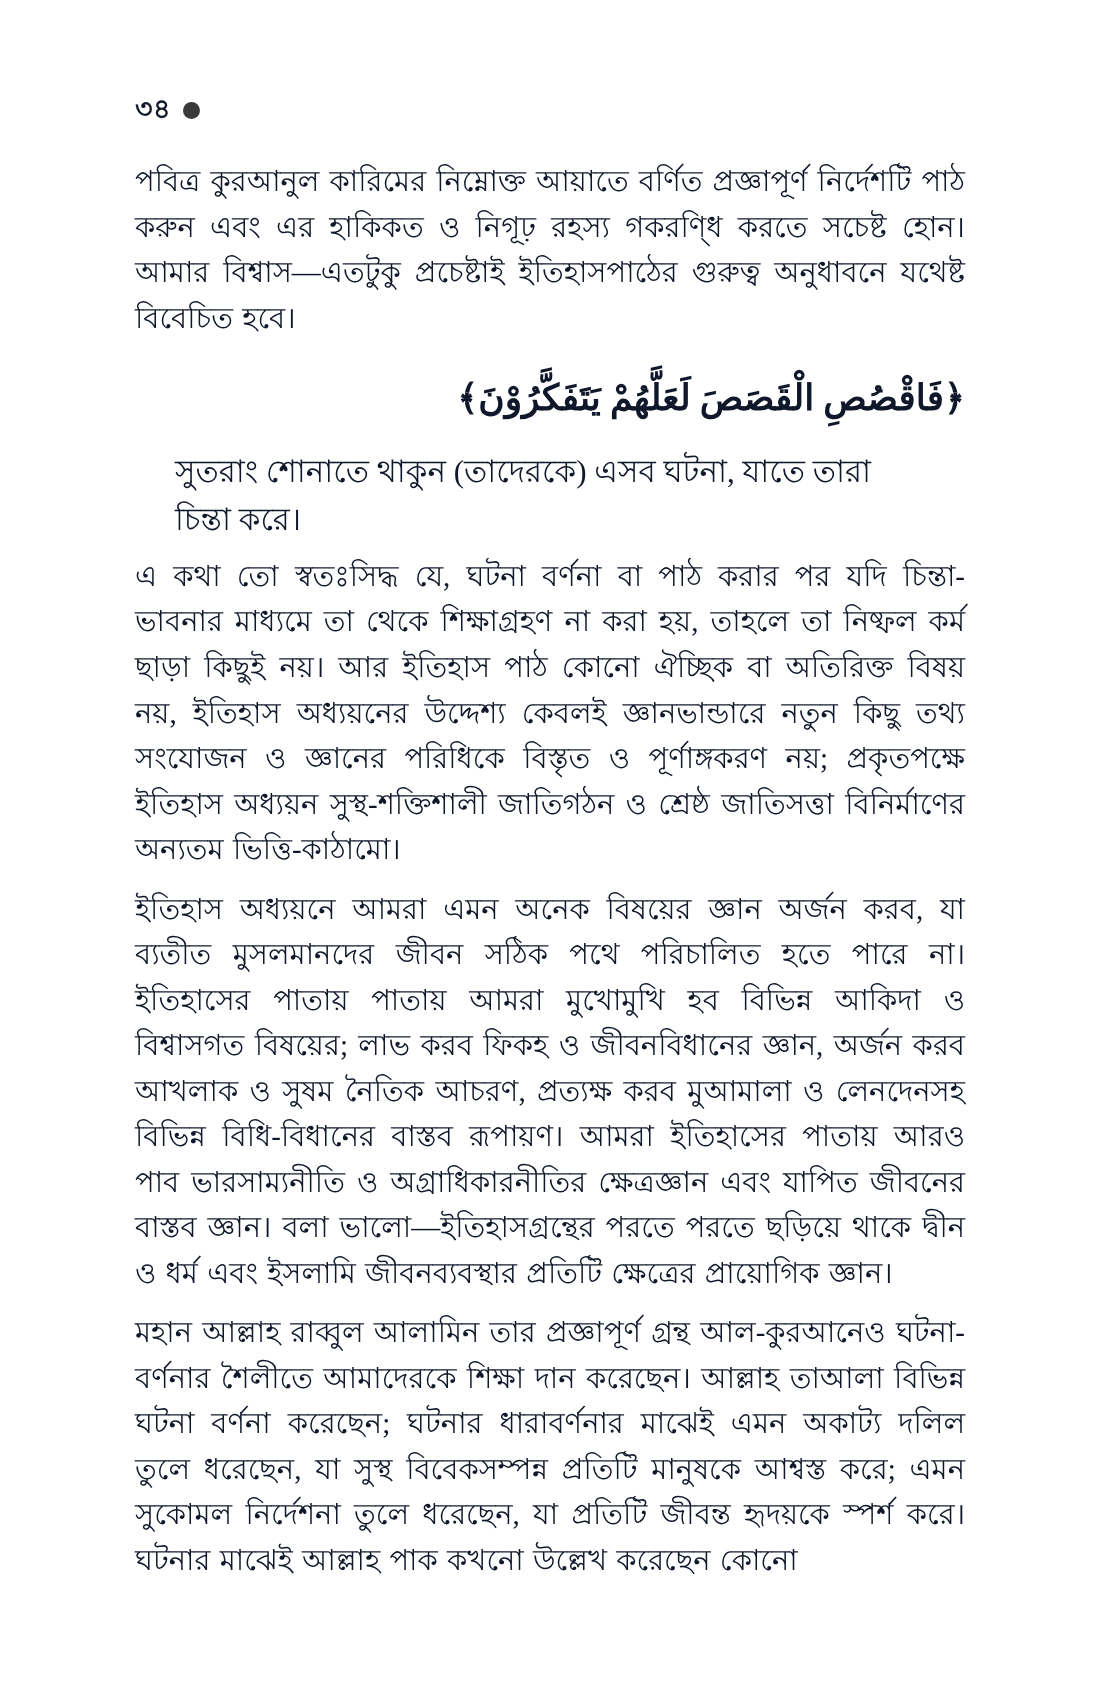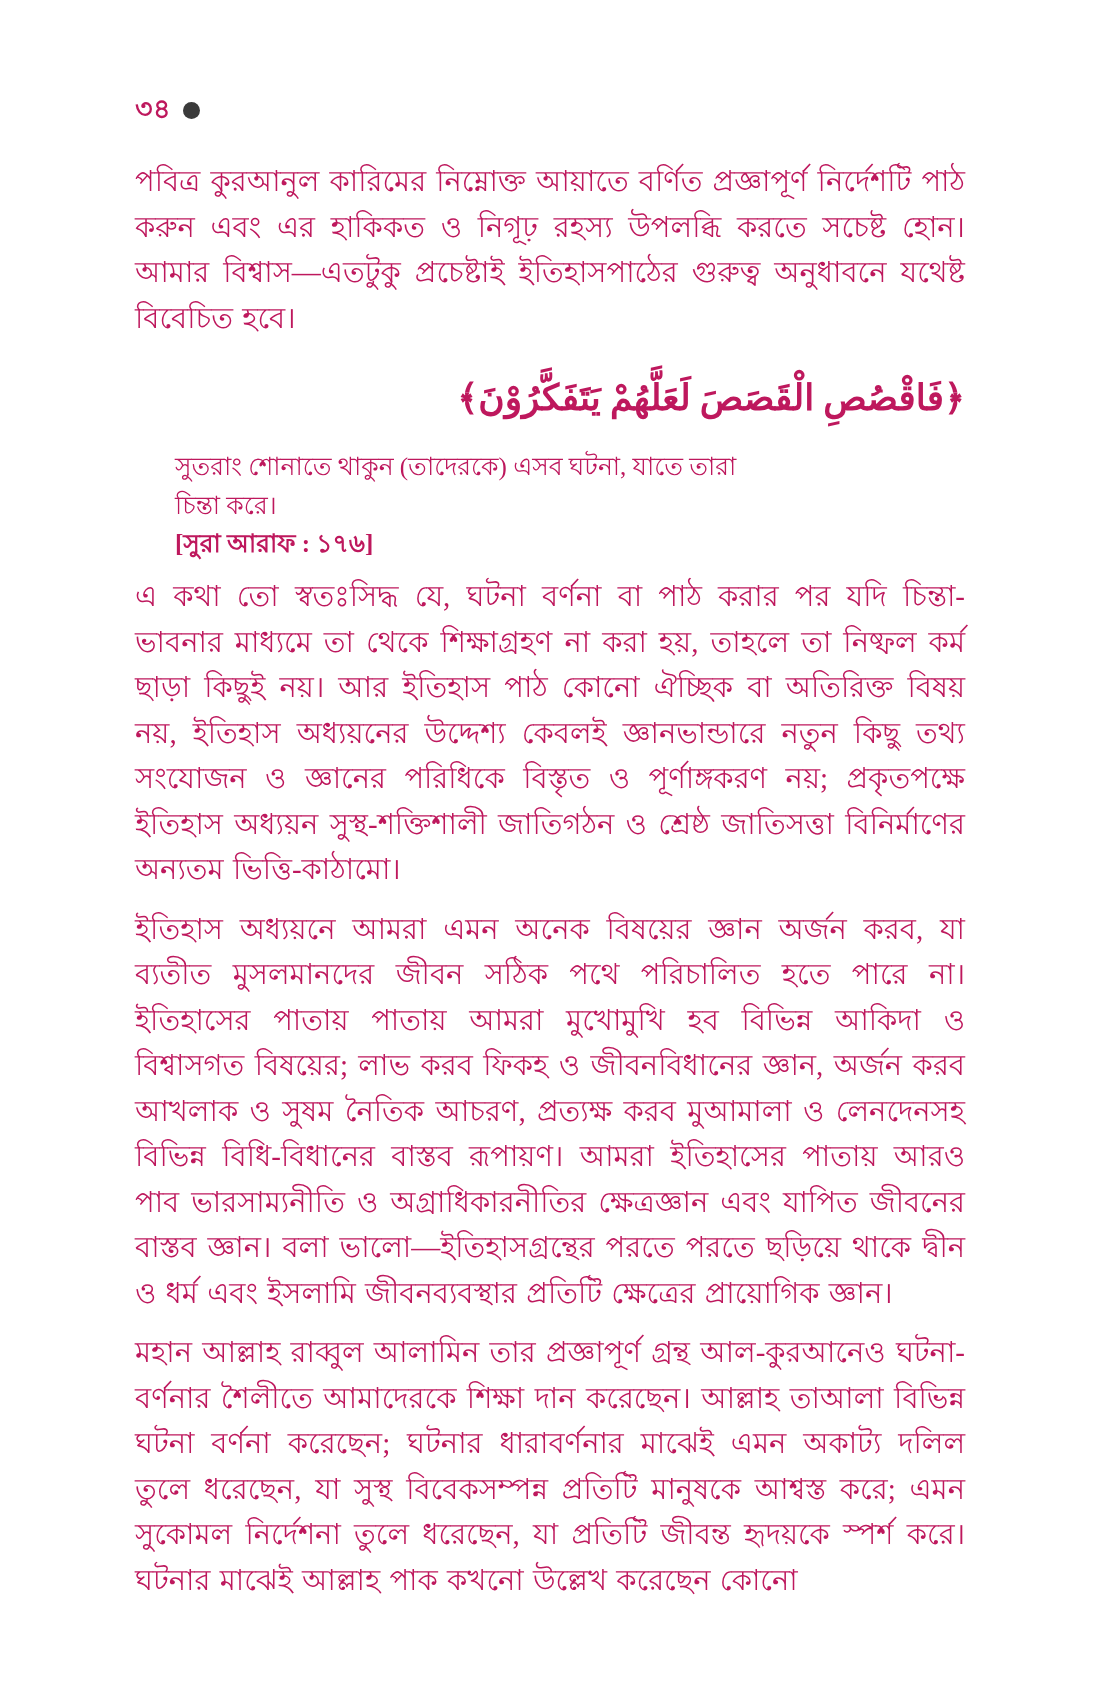--- a/index.html
+++ b/index.html
@@ -5,21 +5,21 @@
   html, body {
     margin: 0;
     padding: 0;
     background: #ffffff;
   }
   .page {
     position: relative;
     width: 1100px;
     height: 1700px;
     background: #ffffff;
-    color: #be185d;
+    color: #0f172a;
     font-family: "Liberation Serif", "DejaVu Serif", serif;
     box-sizing: border-box;
     padding: 88px 135px 60px 135px;
     overflow: hidden;
   }
   .page-header {
     font-size: 27px;
     font-weight: bold;
     display: flex;
     align-items: center;
@@ -46,21 +46,21 @@
   .arabic-verse {
     direction: rtl;
     text-align: right;
     font-size: 36px;
     font-weight: bold;
     margin: 34px 0 26px 0;
     line-height: 1.3;
   }
   .translation-block {
     margin: 15px 0 10px 40px;
-    font-size: 25px;
+    font-size: 31px;
     line-height: 1.55;
   }
   .translation-line2 {
     display: flex;
     justify-content: space-between;
     align-items: baseline;
     flex-direction: column;
   }
   .citation {
     font-weight: bold;
@@ -71,29 +71,28 @@
 </head>
 <body>
 
 <div class="page">
 
   <header class="page-header">
     <span>৩৪</span>
     <span class="bullet"></span>
   </header>
 
-  <p class="body-para">পবিত্র কুরআনুল কারিমের নিম্নোক্ত আয়াতে বর্ণিত প্রজ্ঞাপূর্ণ নির্দেশটি পাঠ করুন এবং এর হাকিকত ও নিগূঢ় রহস্য উপলব্ধি করতে সচেষ্ট হোন। আমার বিশ্বাস—এতটুকু প্রচেষ্টাই ইতিহাসপাঠের গুরুত্ব অনুধাবনে যথেষ্ট বিবেচিত হবে।</p>
+  <p class="body-para">পবিত্র কুরআনুল কারিমের নিম্নোক্ত আয়াতে বর্ণিত প্রজ্ঞাপূর্ণ নির্দেশটি পাঠ করুন এবং এর হাকিকত ও নিগূঢ় রহস্য গকরণ্ধি করতে সচেষ্ট হোন। আমার বিশ্বাস—এতটুকু প্রচেষ্টাই ইতিহাসপাঠের গুরুত্ব অনুধাবনে যথেষ্ট বিবেচিত হবে।</p>
 
   <div class="arabic-verse">﴿فَاقْصُصِ الْقَصَصَ لَعَلَّهُمْ يَتَفَكَّرُوْنَ﴾</div>
 
   <div class="translation-block">
     <div>সুতরাং শোনাতে থাকুন (তাদেরকে) এসব ঘটনা, যাতে তারা</div>
     <div class="translation-line2">
       <span>চিন্তা করে।</span>
-      <span class="citation">[সুরা আরাফ : ১৭৬]</span>
     </div>
   </div>
 
   <p class="body-para">এ কথা তো স্বতঃসিদ্ধ যে, ঘটনা বর্ণনা বা পাঠ করার পর যদি চিন্তা-ভাবনার মাধ্যমে তা থেকে শিক্ষাগ্রহণ না করা হয়, তাহলে তা নিষ্ফল কর্ম ছাড়া কিছুই নয়। আর ইতিহাস পাঠ কোনো ঐচ্ছিক বা অতিরিক্ত বিষয় নয়, ইতিহাস অধ্যয়নের উদ্দেশ্য কেবলই জ্ঞানভান্ডারে নতুন কিছু তথ্য সংযোজন ও জ্ঞানের পরিধিকে বিস্তৃত ও পূর্ণাঙ্গকরণ নয়; প্রকৃতপক্ষে ইতিহাস অধ্যয়ন সুস্থ-শক্তিশালী জাতিগঠন ও শ্রেষ্ঠ জাতিসত্তা বিনির্মাণের অন্যতম ভিত্তি-কাঠামো।</p>
 
   <p class="body-para para-group">ইতিহাস অধ্যয়নে আমরা এমন অনেক বিষয়ের জ্ঞান অর্জন করব, যা ব্যতীত মুসলমানদের জীবন সঠিক পথে পরিচালিত হতে পারে না। ইতিহাসের পাতায় পাতায় আমরা মুখোমুখি হব বিভিন্ন আকিদা ও বিশ্বাসগত বিষয়ের; লাভ করব ফিকহ ও জীবনবিধানের জ্ঞান, অর্জন করব আখলাক ও সুষম নৈতিক আচরণ, প্রত্যক্ষ করব মুআমালা ও লেনদেনসহ বিভিন্ন বিধি-বিধানের বাস্তব রূপায়ণ। আমরা ইতিহাসের পাতায় আরও পাব ভারসাম্যনীতি ও অগ্রাধিকারনীতির ক্ষেত্রজ্ঞান এবং যাপিত জীবনের বাস্তব জ্ঞান। বলা ভালো—ইতিহাসগ্রন্থের পরতে পরতে ছড়িয়ে থাকে দ্বীন ও ধর্ম এবং ইসলামি জীবনব্যবস্থার প্রতিটি ক্ষেত্রের প্রায়োগিক জ্ঞান।</p>
 
   <p class="body-para para-group">মহান আল্লাহ রাব্বুল আলামিন তার প্রজ্ঞাপূর্ণ গ্রন্থ আল-কুরআনেও ঘটনা-বর্ণনার শৈলীতে আমাদেরকে শিক্ষা দান করেছেন। আল্লাহ তাআলা বিভিন্ন ঘটনা বর্ণনা করেছেন; ঘটনার ধারাবর্ণনার মাঝেই এমন অকাট্য দলিল তুলে ধরেছেন, যা সুস্থ বিবেকসম্পন্ন প্রতিটি মানুষকে আশ্বস্ত করে; এমন সুকোমল নির্দেশনা তুলে ধরেছেন, যা প্রতিটি জীবন্ত হৃদয়কে স্পর্শ করে। ঘটনার মাঝেই আল্লাহ পাক কখনো উল্লেখ করেছেন কোনো</p>
 
 </div>

